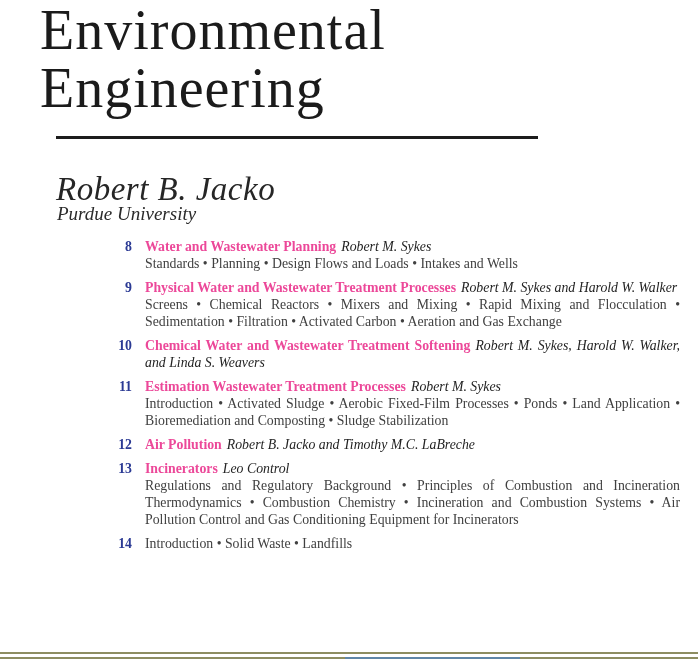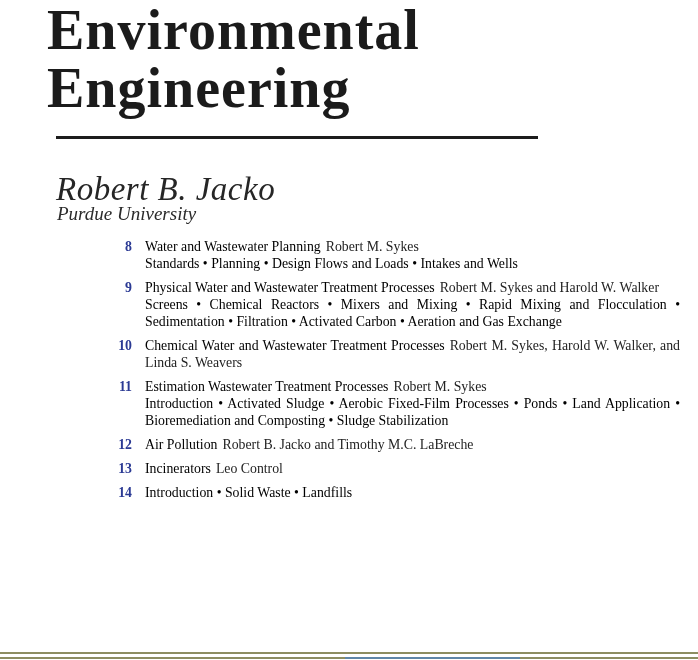--- a/index.html
+++ b/index.html
@@ -5,23 +5,23 @@
   html, body { margin: 0; padding: 0; }
   body {
     width: 698px; height: 660px;
     background: #ffffff;
     position: relative;
     overflow: hidden;
     font-family: "Liberation Serif", serif;
     color: #232323;
   }
   .book-title {
-    position: absolute; left: 47px; top: 1px;
+    position: absolute; left: 40px; top: 1px;
     font-size: 56px; line-height: 58px;
-    letter-spacing: 1px; color: #1b1b1b; font-weight: 700;
+    letter-spacing: 1px; color: #1b1b1b; font-weight: 400;
     white-space: nowrap;
   }
   .title-rule {
     position: absolute; left: 56px; top: 136px;
     width: 482px; height: 3px; background: #1c1c1c;
   }
   .author-name {
     position: absolute; left: 56px; top: 174px;
     font-size: 33px; line-height: 30px;
     font-style: italic; color: #262626; letter-spacing: 0.5px;
@@ -38,23 +38,23 @@
     position: relative;
     margin: 0 18px 7px 145px;
     font-size: 13.8px; line-height: 17px;
   }
   .entry .num {
     position: absolute; left: -45px; top: 0;
     width: 32px; text-align: right;
     font-weight: bold; color: #2b3a94;
   }
   .entry p { margin: 0; text-align: justify; }
-  .chtitle { font-weight: normal; color: #000000; margin-top: 8px; }
-  .chauthors { color: #232323; margin-left: 5px; }
-  .topics { color: #000000; }
+  .chtitle { font-weight: bold; color: #ec4899; margin-top: 8px; }
+  .chauthors { font-style: italic; color: #232323; margin-left: 5px; }
+  .topics { color: #404040; }
   .footer-rule-top {
     position: absolute; left: 0; top: 652px;
     width: 698px; height: 2px; background: #8d8d61;
   }
   .footer-rule-accent {
     position: absolute; left: 0; top: 657px;
     width: 698px; height: 2px;
     background: linear-gradient(90deg,
       #8d8d61 0px, #8d8d61 345px,
       #5f86a8 345px, #5f86a8 520px,
@@ -85,37 +85,38 @@
   </div>
 
   <div class="entry">
     <span class="num">9</span>
     <p class="titleline"><span class="chtitle">Physical Water and Wastewater Treatment Processes</span><span class="chauthors">Robert M. Sykes and Harold W. Walker</span></p>
     <p class="topics">Screens • Chemical Reactors • Mixers and Mixing • Rapid Mixing and Flocculation • Sedimentation • Filtration • Activated Carbon • Aeration and Gas Exchange</p>
   </div>
 
   <div class="entry">
     <span class="num">10</span>
-    <p class="titleline"><span class="chtitle">Chemical Water and Wastewater Treatment Processes</span><span class="chauthors">Robert M. Sykes, Harold W. Walker, and Linda S. Weavers</span></p>
+    <p class="titleline"><span class="chtitle">Chemical Water and Wastewater Treatment Softening</span><span class="chauthors">Robert M. Sykes, Harold W. Walker, and Linda S. Weavers</span></p>
   </div>
 
   <div class="entry">
     <span class="num">11</span>
     <p class="titleline"><span class="chtitle">Estimation Wastewater Treatment Processes</span><span class="chauthors">Robert M. Sykes</span></p>
     <p class="topics">Introduction • Activated Sludge • Aerobic Fixed-Film Processes • Ponds • Land Application • Bioremediation and Composting • Sludge Stabilization</p>
   </div>
 
   <div class="entry">
     <span class="num">12</span>
     <p class="titleline"><span class="chtitle">Air Pollution</span><span class="chauthors">Robert B. Jacko and Timothy M.C. LaBreche</span></p>
   </div>
 
   <div class="entry">
     <span class="num">13</span>
     <p class="titleline"><span class="chtitle">Incinerators</span><span class="chauthors">Leo Control</span></p>
+    <p class="topics">Regulations and Regulatory Background • Principles of Combustion and Incineration Thermodynamics • Combustion Chemistry • Incineration and Combustion Systems • Air Pollution Control and Gas Conditioning Equipment for Incinerators</p>
   </div>
 
   <div class="entry">
     <span class="num">14</span>
     <p class="topics">Introduction • Solid Waste • Landfills</p>
   </div>
 </div>
 
   <div class="footer-rule-top"></div>
   <div class="footer-rule-accent"></div>

